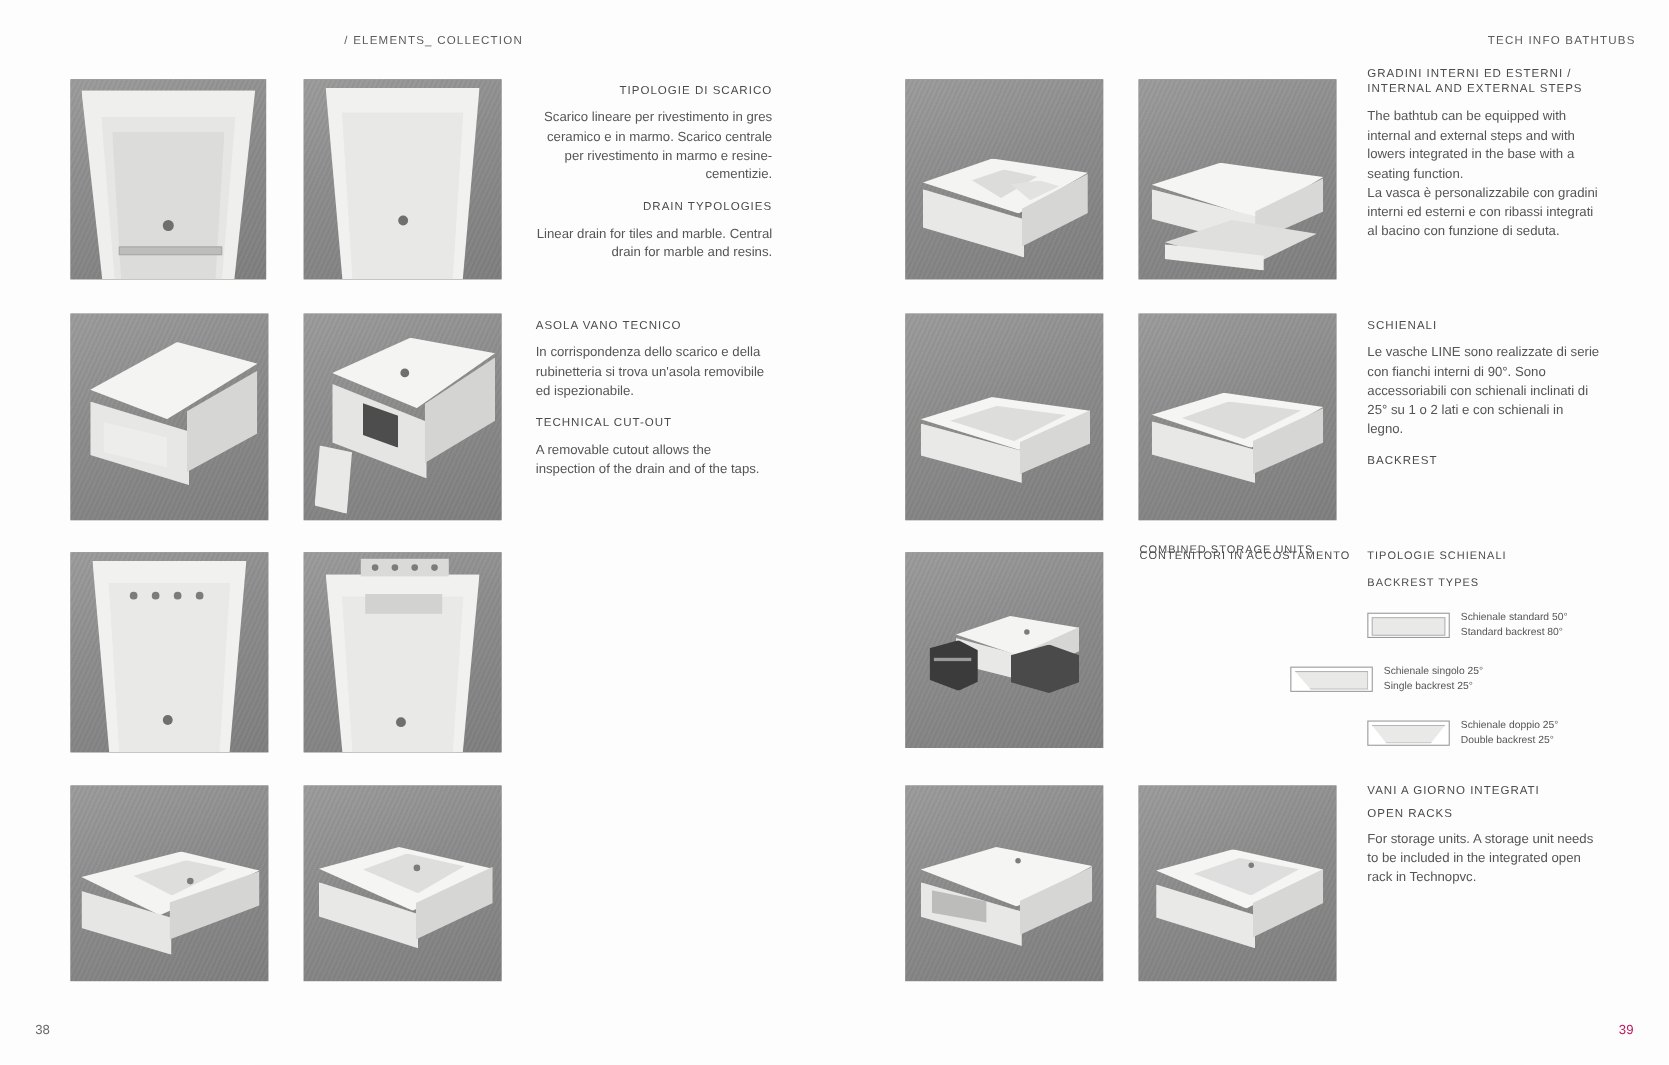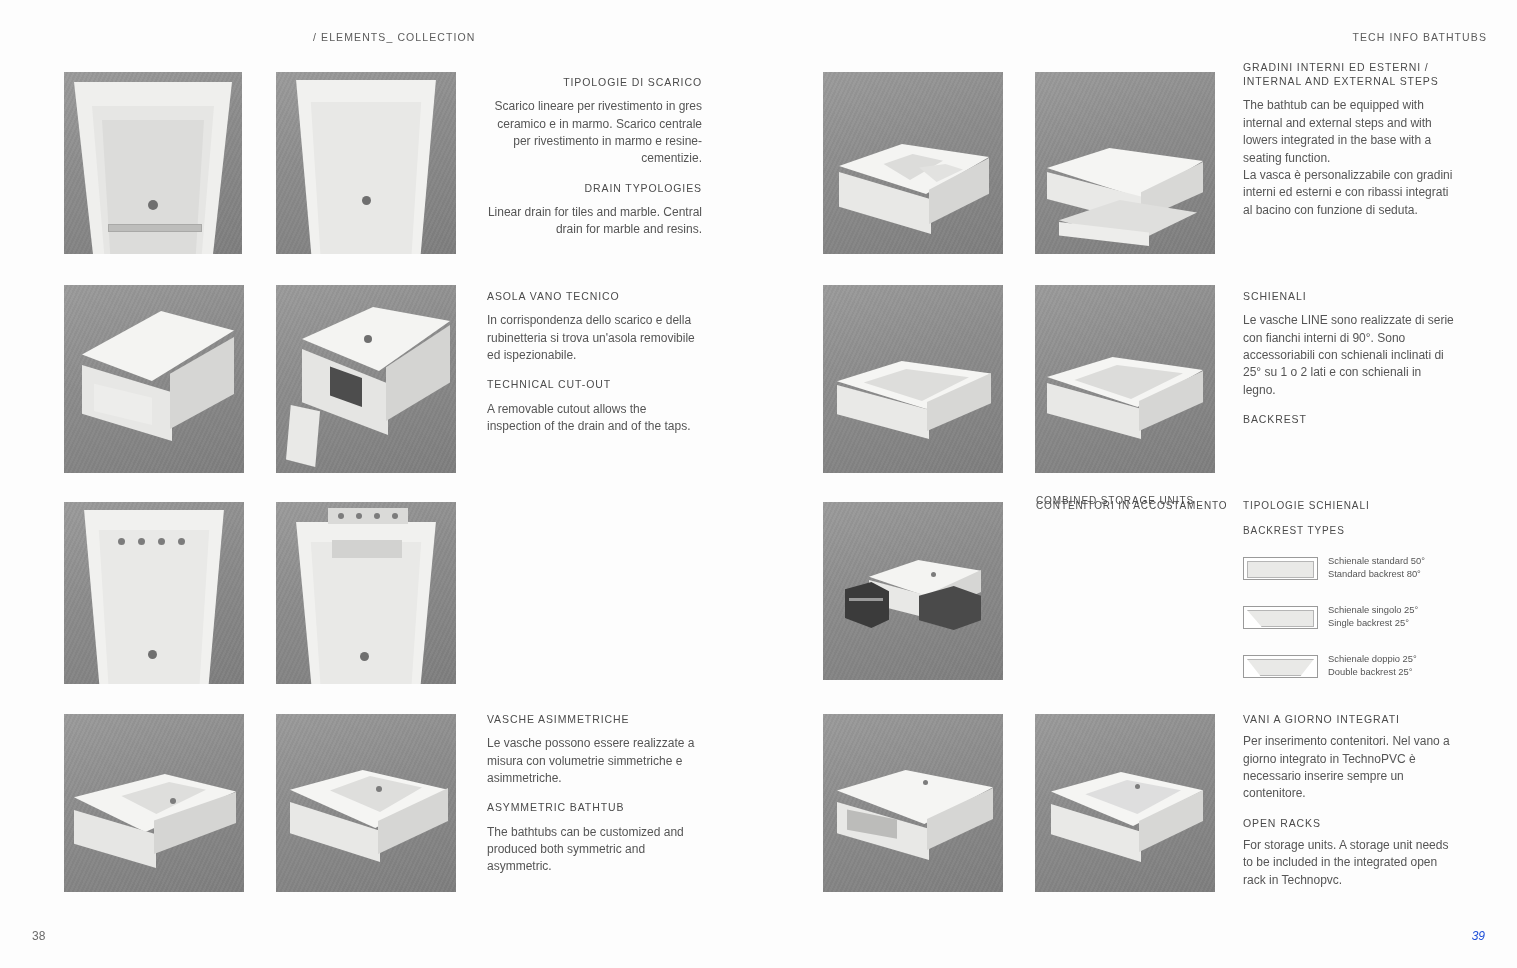--- a/index.html
+++ b/index.html
@@ -41,22 +41,21 @@
     left: 32px;
     bottom: 25px;
     font-size: 12px;
     color: #6a6a6a;
   }
   .pg-right {
     position: absolute;
     right: 32px;
     bottom: 25px;
     font-size: 12px;
-    color: #1d4ed8;
-    font-style: italic;
+    color: #be185d;
   }
   
   .photo {
     position: absolute;
     background: #8e8e8e;
     overflow: hidden;
   }
   .photo .floor {
     position: absolute;
     inset: 0;
@@ -246,26 +245,20 @@
   <div class="photo" style="left:276px; top:714px; width:180px; height:178px;">
     <div class="floor"></div>
     <div class="grain"></div>
     <div class="tub" style="left:14px; top:56px; width:158px; height:58px; clip-path:polygon(0% 34%,46% 0%,100% 34%,54% 100%); background:#f5f5f3;"></div>
     <div class="tub dim" style="left:14px; top:88px; width:90px; height:60px; clip-path:polygon(0% 0%,100% 48%,100% 100%,0% 52%); background:#e8e8e6;"></div>
     <div class="tub shade" style="left:102px; top:74px; width:70px; height:66px; clip-path:polygon(0% 50%,100% 0%,100% 50%,0% 100%); background:#d6d6d4;"></div>
     <div class="tub dimmer" style="left:46px; top:62px; width:100px; height:36px; clip-path:polygon(8% 40%,48% 0%,100% 32%,58% 100%); background:#dededc;"></div>
     <div class="sdot" style="left:100px; top:72px; width:6px; height:6px;"></div>
   </div>
 
-  <div class="tblock" style="left:487px; top:712px;">
-    <p class="h">VASCHE ASIMMETRICHE</p>
-    <p class="p">Le vasche possono essere realizzate a misura con volumetrie simmetriche e asimmetriche.</p>
-    <p class="h">ASYMMETRIC BATHTUB</p>
-    <p class="p last">The bathtubs can be customized and produced both symmetric and asymmetric.</p>
-  </div>
 
   <div class="photo" style="left:823px; top:72px; width:180px; height:182px;">
     <div class="floor"></div>
     <div class="grain"></div>
     <div class="tub" style="left:16px; top:72px; width:150px; height:50px; clip-path:polygon(0% 44%,42% 0%,100% 26%,58% 100%); background:#f4f4f2;"></div>
     <div class="tub dim" style="left:16px; top:100px; width:92px; height:62px; clip-path:polygon(0% 0%,100% 44%,100% 100%,0% 56%); background:#e8e8e6;"></div>
     <div class="tub shade" style="left:106px; top:86px; width:60px; height:66px; clip-path:polygon(0% 48%,100% 0%,100% 54%,0% 100%); background:#d6d6d4;"></div>
     <div class="tub dimmer" style="left:54px; top:82px; width:66px; height:26px; clip-path:polygon(10% 38%,54% 0%,100% 26%,50% 100%); background:#dcdcda;"></div>
     <div class="tub dim" style="left:96px; top:92px; width:44px; height:18px; clip-path:polygon(0% 20%,60% 0%,100% 30%,40% 100%); background:#e2e2e0;"></div>
   </div>
@@ -332,21 +325,21 @@
     <div class="legend-ico">
       <div class="sym" style="left:0; top:2px; width:73px; height:21px;"></div>
       <div class="sym" style="left:4px; top:6px; width:65px; height:15px; background:#e9e9e7; border-color:#b5b5b5;"></div>
     </div>
     <div>
       <div class="legend-lbl">Schienale standard 50°</div>
       <div class="legend-lbl">Standard backrest 80°</div>
     </div>
   </div>
 
-  <div class="legend-row" style="left:1243px; top:604px;">
+  <div class="legend-row" style="left:1173px; top:604px;">
     <div class="legend-ico">
       <div class="sym" style="left:0; top:2px; width:73px; height:21px;"></div>
       <div class="sym" style="left:4px; top:6px; width:65px; height:15px; background:#e9e9e7; border-color:#b5b5b5; clip-path:polygon(0% 0%,100% 0%,100% 100%,22% 100%);"></div>
     </div>
     <div>
       <div class="legend-lbl">Schienale singolo 25°</div>
       <div class="legend-lbl">Single backrest 25°</div>
     </div>
   </div>
 
@@ -376,18 +369,17 @@
     <div class="grain"></div>
     <div class="tub" style="left:16px; top:58px; width:152px; height:54px; clip-path:polygon(0% 36%,46% 0%,100% 34%,54% 100%); background:#f5f5f3;"></div>
     <div class="tub dim" style="left:16px; top:90px; width:90px; height:58px; clip-path:polygon(0% 0%,100% 48%,100% 100%,0% 52%); background:#e9e9e7;"></div>
     <div class="tub shade" style="left:104px; top:76px; width:64px; height:62px; clip-path:polygon(0% 50%,100% 0%,100% 50%,0% 100%); background:#d7d7d5;"></div>
     <div class="tub dimmer" style="left:42px; top:66px; width:104px; height:34px; clip-path:polygon(8% 42%,48% 0%,100% 30%,58% 100%); background:#dedede;"></div>
     <div class="sdot" style="left:100px; top:70px; width:5px; height:5px;"></div>
   </div>
 
   <div class="tblock wide" style="left:1243px; top:712px;">
     <p class="h tight">VANI A GIORNO INTEGRATI</p>
-    <p class="p">Per inserimento contenitori. Nel vano a giorno integrato in TechnoPVC è necessario inserire sempre un contenitore.</p>
     <p class="h tight">OPEN RACKS</p>
     <p class="p last">For storage units. A storage unit needs to be included in the integrated open rack in Technopvc.</p>
   </div>
 
 </div>
 
 </body></html>

